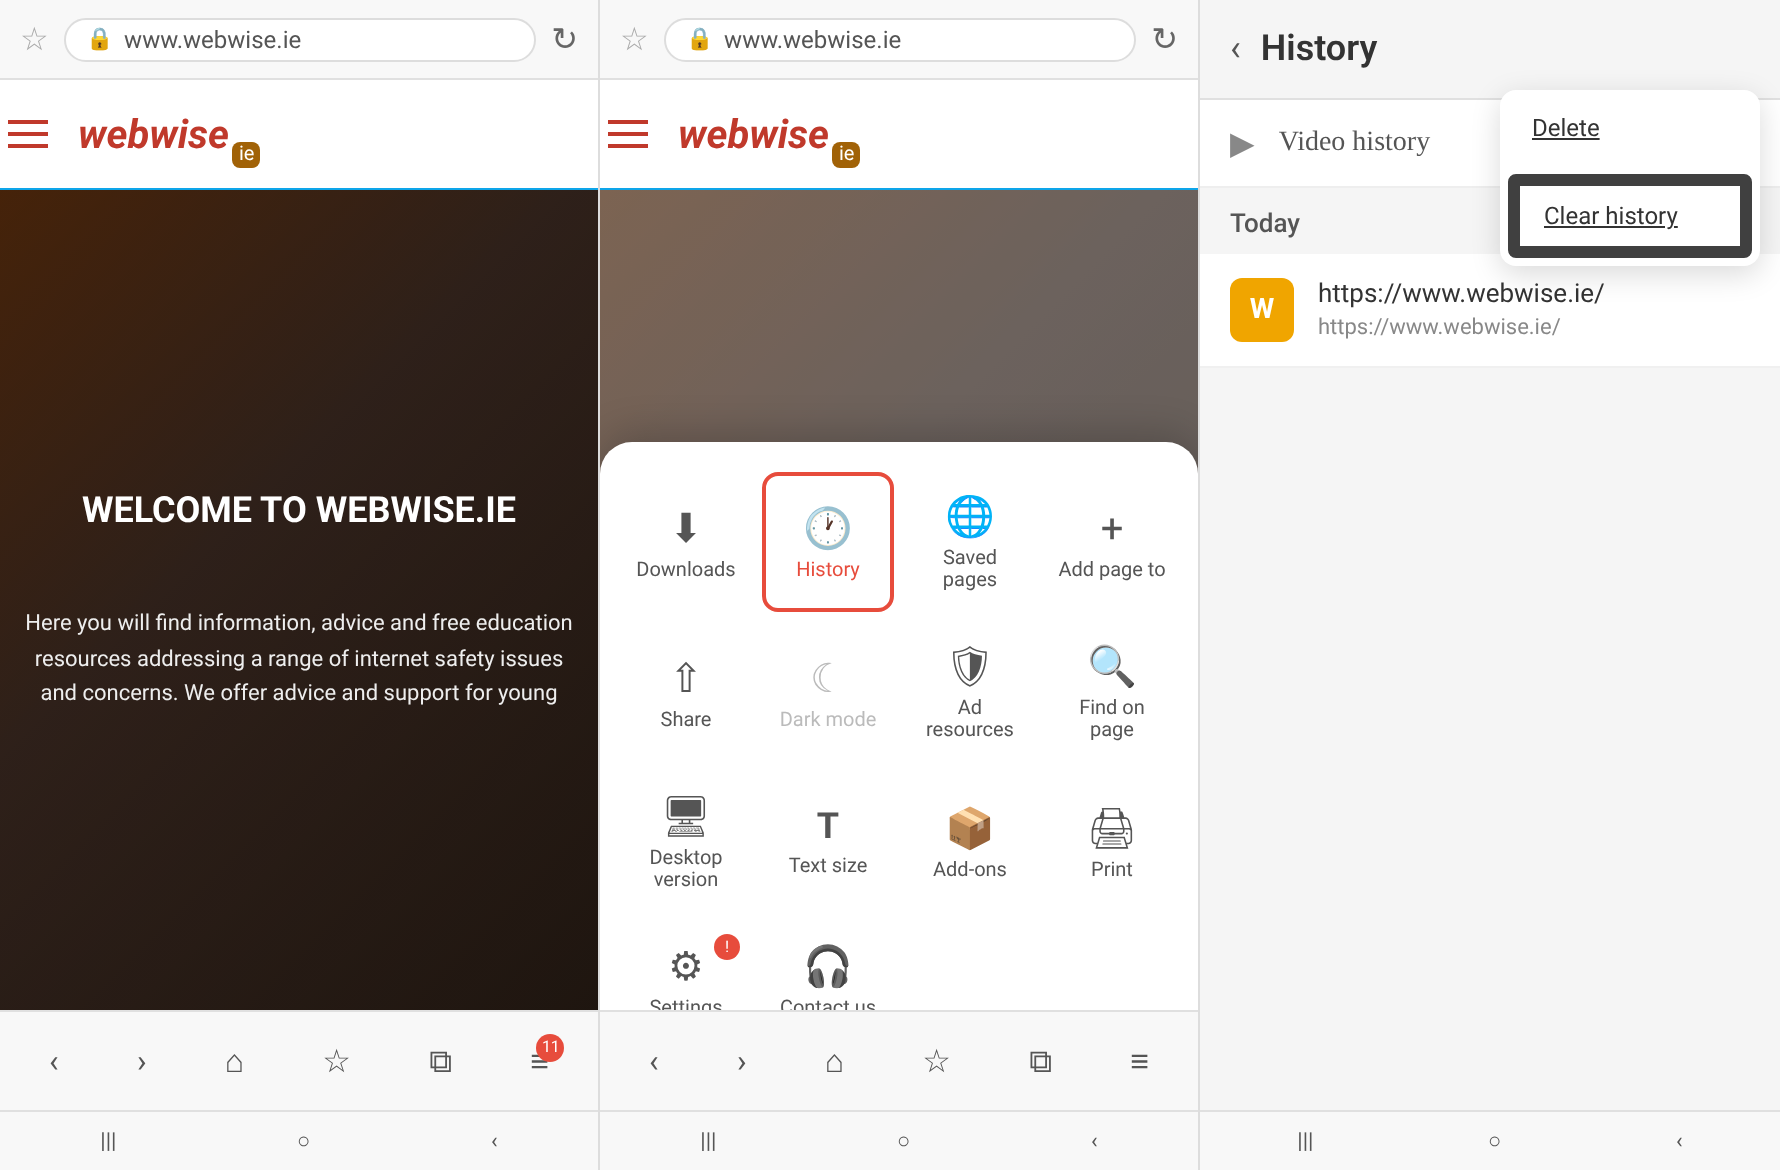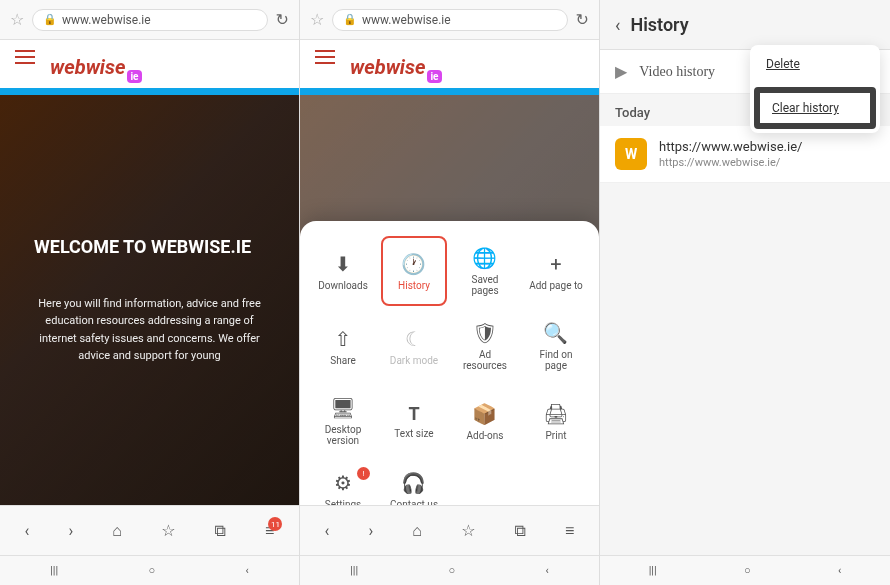--- a/index.html
+++ b/index.html
@@ -81,24 +81,24 @@
     }
 
     .browser-topbar .reload-icon {
       font-size: 16px;
       color: #666;
     }
 
     
     .webwise-header {
       display: flex;
-      align-items: flex-start;
-      padding: 10px 15px;
-      background: #fff;
-      border-bottom: 7px solid #0ea5e9;
+      align-items: center;
+      padding: 10px 4px;
+      background: #fff;
+      border-bottom: 1px solid #0ea5e9;
       gap: 15px;
       height: 55px;
     }
 
     .hamburger-icon {
       display: flex;
       flex-direction: column;
       gap: 4px;
       cursor: pointer;
     }
@@ -109,23 +109,23 @@
       height: 2px;
       background: #c0392b;
     }
 
     
     .hero-area {
       flex: 1;
       background: linear-gradient(rgba(0,0,0,0.5), rgba(0,0,0,0.5)), linear-gradient(135deg, #8B4513 0%, #5c4033 40%, #3d2b1f 100%);
       display: flex;
       flex-direction: column;
-      align-items: flex-start;
+      align-items: center;
       justify-content: center;
-      padding: 34px;
+      padding: 12px;
       color: white;
       text-align: center;
       position: relative;
     }
 
     .hero-title {
       font-size: 18px;
       font-weight: bold;
       line-height: 1.3;
       margin-bottom: 15px;
@@ -397,28 +397,28 @@
 
     
     .logo-text {
       display: inline-flex;
       align-items: center;
       gap: 0;
     }
 
     .logo-web { color: #c0392b; font-style: italic; font-weight: bold; font-size: 20px; }
     .logo-ie-badge {
-      background: #d946ef;
+      background: #a16207;
       color: white;
       font-size: 10px;
       border-radius: 4px;
       padding: 1px 3px;
       margin-left: 2px;
       font-style: normal;
-      font-weight: bold;
+      font-weight: normal;
       margin-top: 20px;
     }
   </style>
 </head>
 <body>
 
 <div class="panel-1">
 
   <div class="browser-topbar">
     <span class="star-icon">☆</span>

